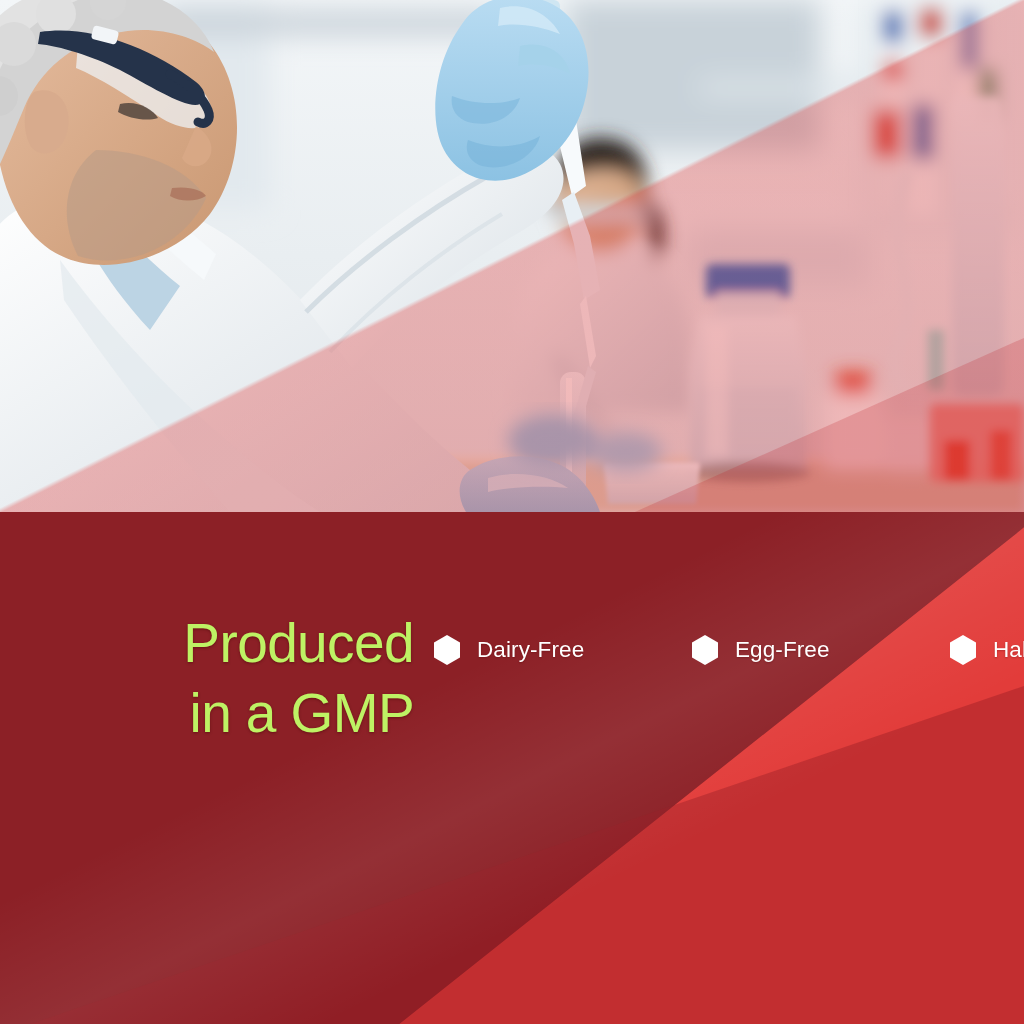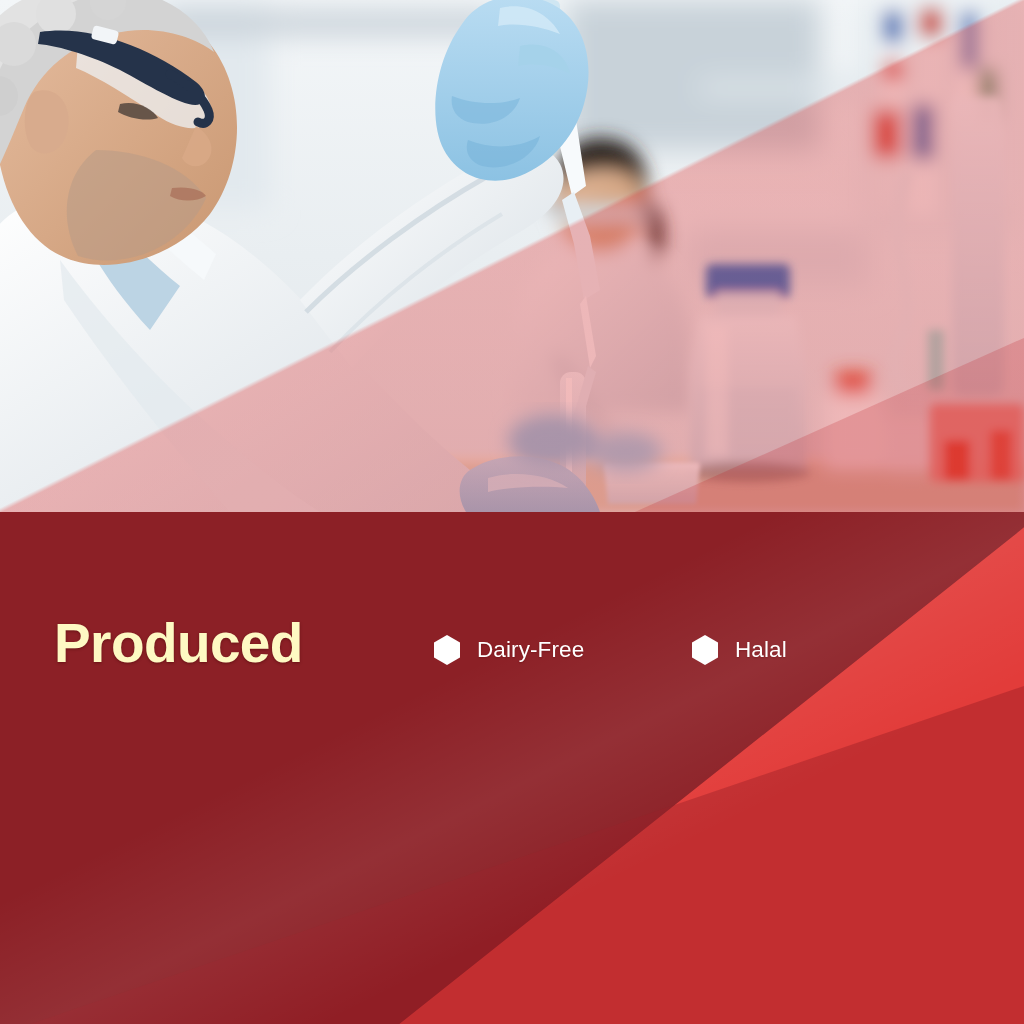--- a/index.html
+++ b/index.html
@@ -68,26 +68,27 @@
 
   
   .content {
     position:absolute; left:0; top:0; width:1024px; height:512px;
   }
 
   .headline {
     position:absolute;
     left:54px; top:96px;
     width:360px;
-    color:#fef9c3;
+    color:#bef264;
     font-size:55px;
-    font-weight:bold;
+    font-weight:normal;
     line-height:1.28;
     letter-spacing:-0.6px;
     text-shadow:0 1px 3px rgba(60,0,5,0.45);
+    text-align:right;
   }
   .headline span { display:block; }
 
   .claims {
     position:absolute;
     left:434px; top:104px;
     display:grid;
     grid-template-columns:258px 258px;
     grid-auto-rows:68px;
     grid-auto-flow:column;
@@ -313,33 +314,42 @@
   <div class="panel">
     <div class="band-bright"></div>
     <div class="band-leftdark"></div>
     <div class="band-lowdark"></div>
     <div class="band-sheen"></div>
 
     <div class="content">
 
       <div class="headline">
         <span>Produced</span>
+        <span>in a GMP</span>
       </div>
 
       <div class="claims">
 
         <div class="claim">
           <span class="hexicon">
             <svg viewBox="0 0 26 30">
                 <polygon points="13,0 26,7.5 26,22.5 13,30 0,22.5 0,7.5" fill="#ffffff"></polygon>
               </svg>
           </span>
           <span class="claim-label">Dairy-Free</span>
         </div>
 
+        <div class="claim">
+          <span class="hexicon">
+            <svg viewBox="0 0 26 30">
+                <polygon points="13,0 26,7.5 26,22.5 13,30 0,22.5 0,7.5" fill="#ffffff"></polygon>
+              </svg>
+          </span>
+          <span class="claim-label">Egg-Free</span>
+        </div>
 
         <div class="claim">
           <span class="hexicon">
             <svg viewBox="0 0 26 30">
                 <polygon points="13,0 26,7.5 26,22.5 13,30 0,22.5 0,7.5" fill="#ffffff"></polygon>
               </svg>
           </span>
           <span class="claim-label">Halal</span>
         </div>
 

